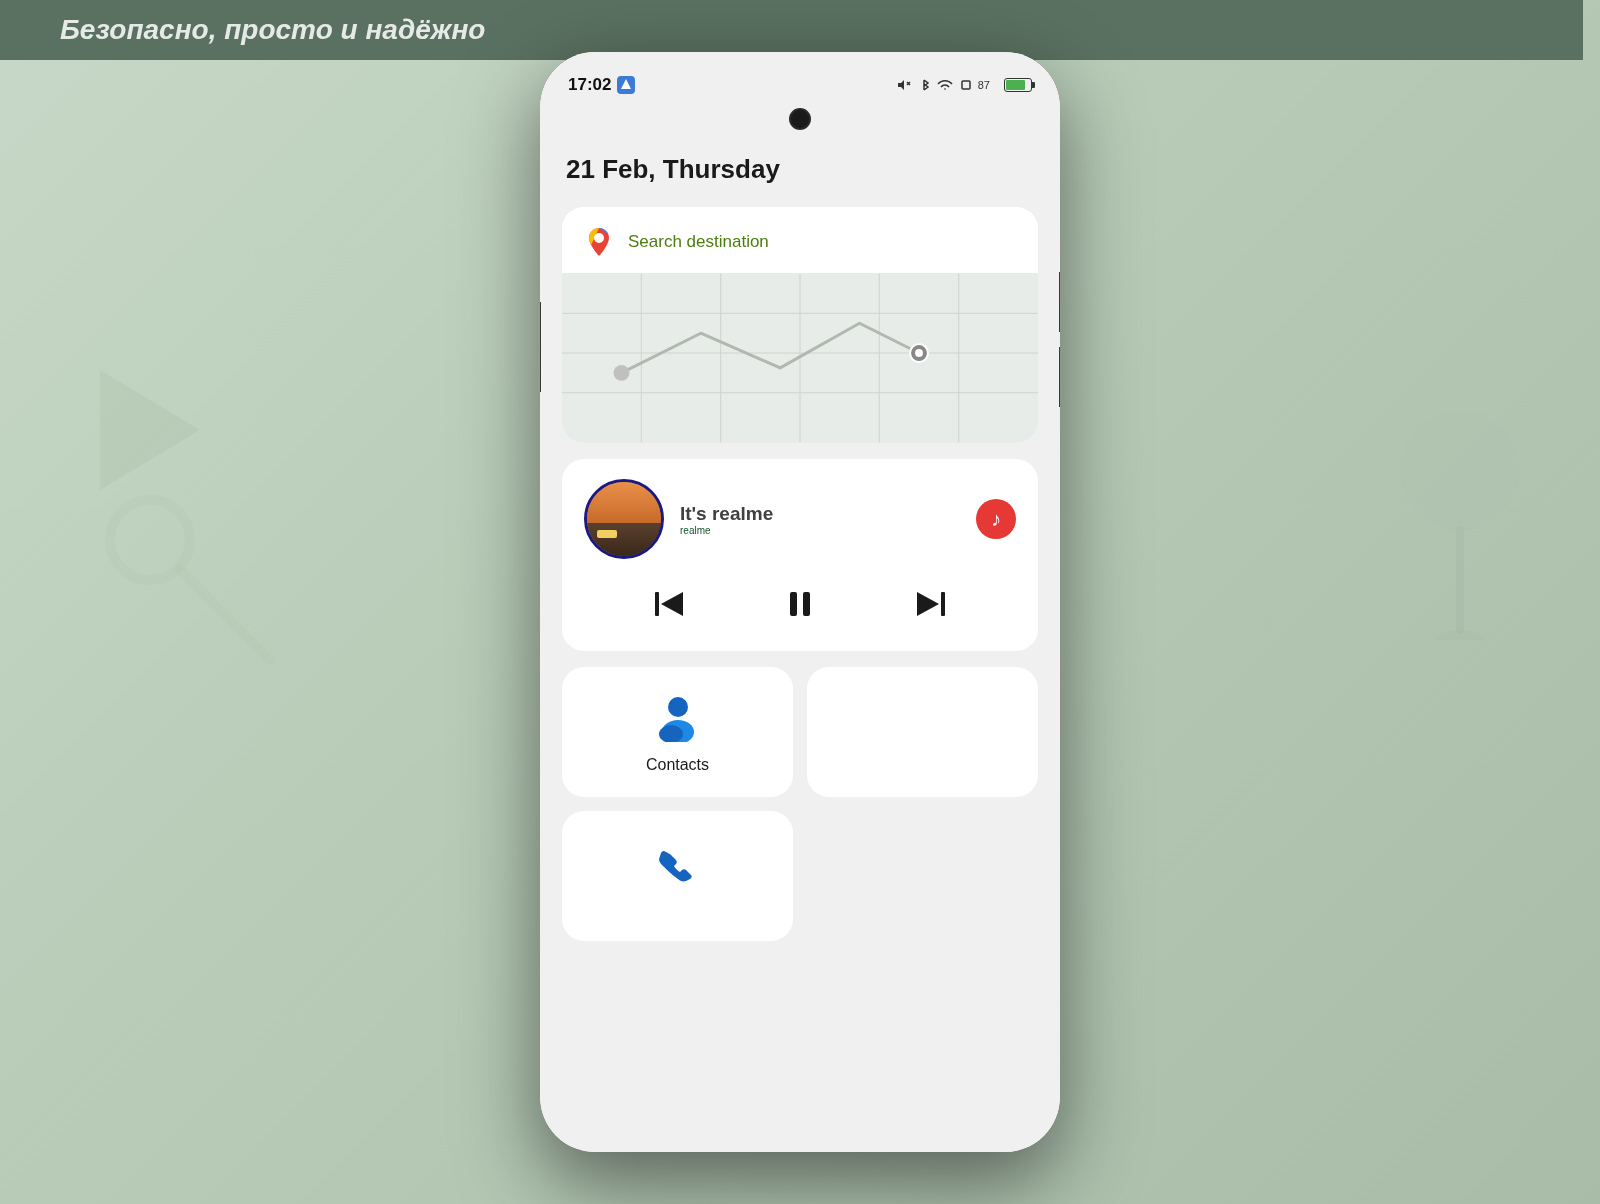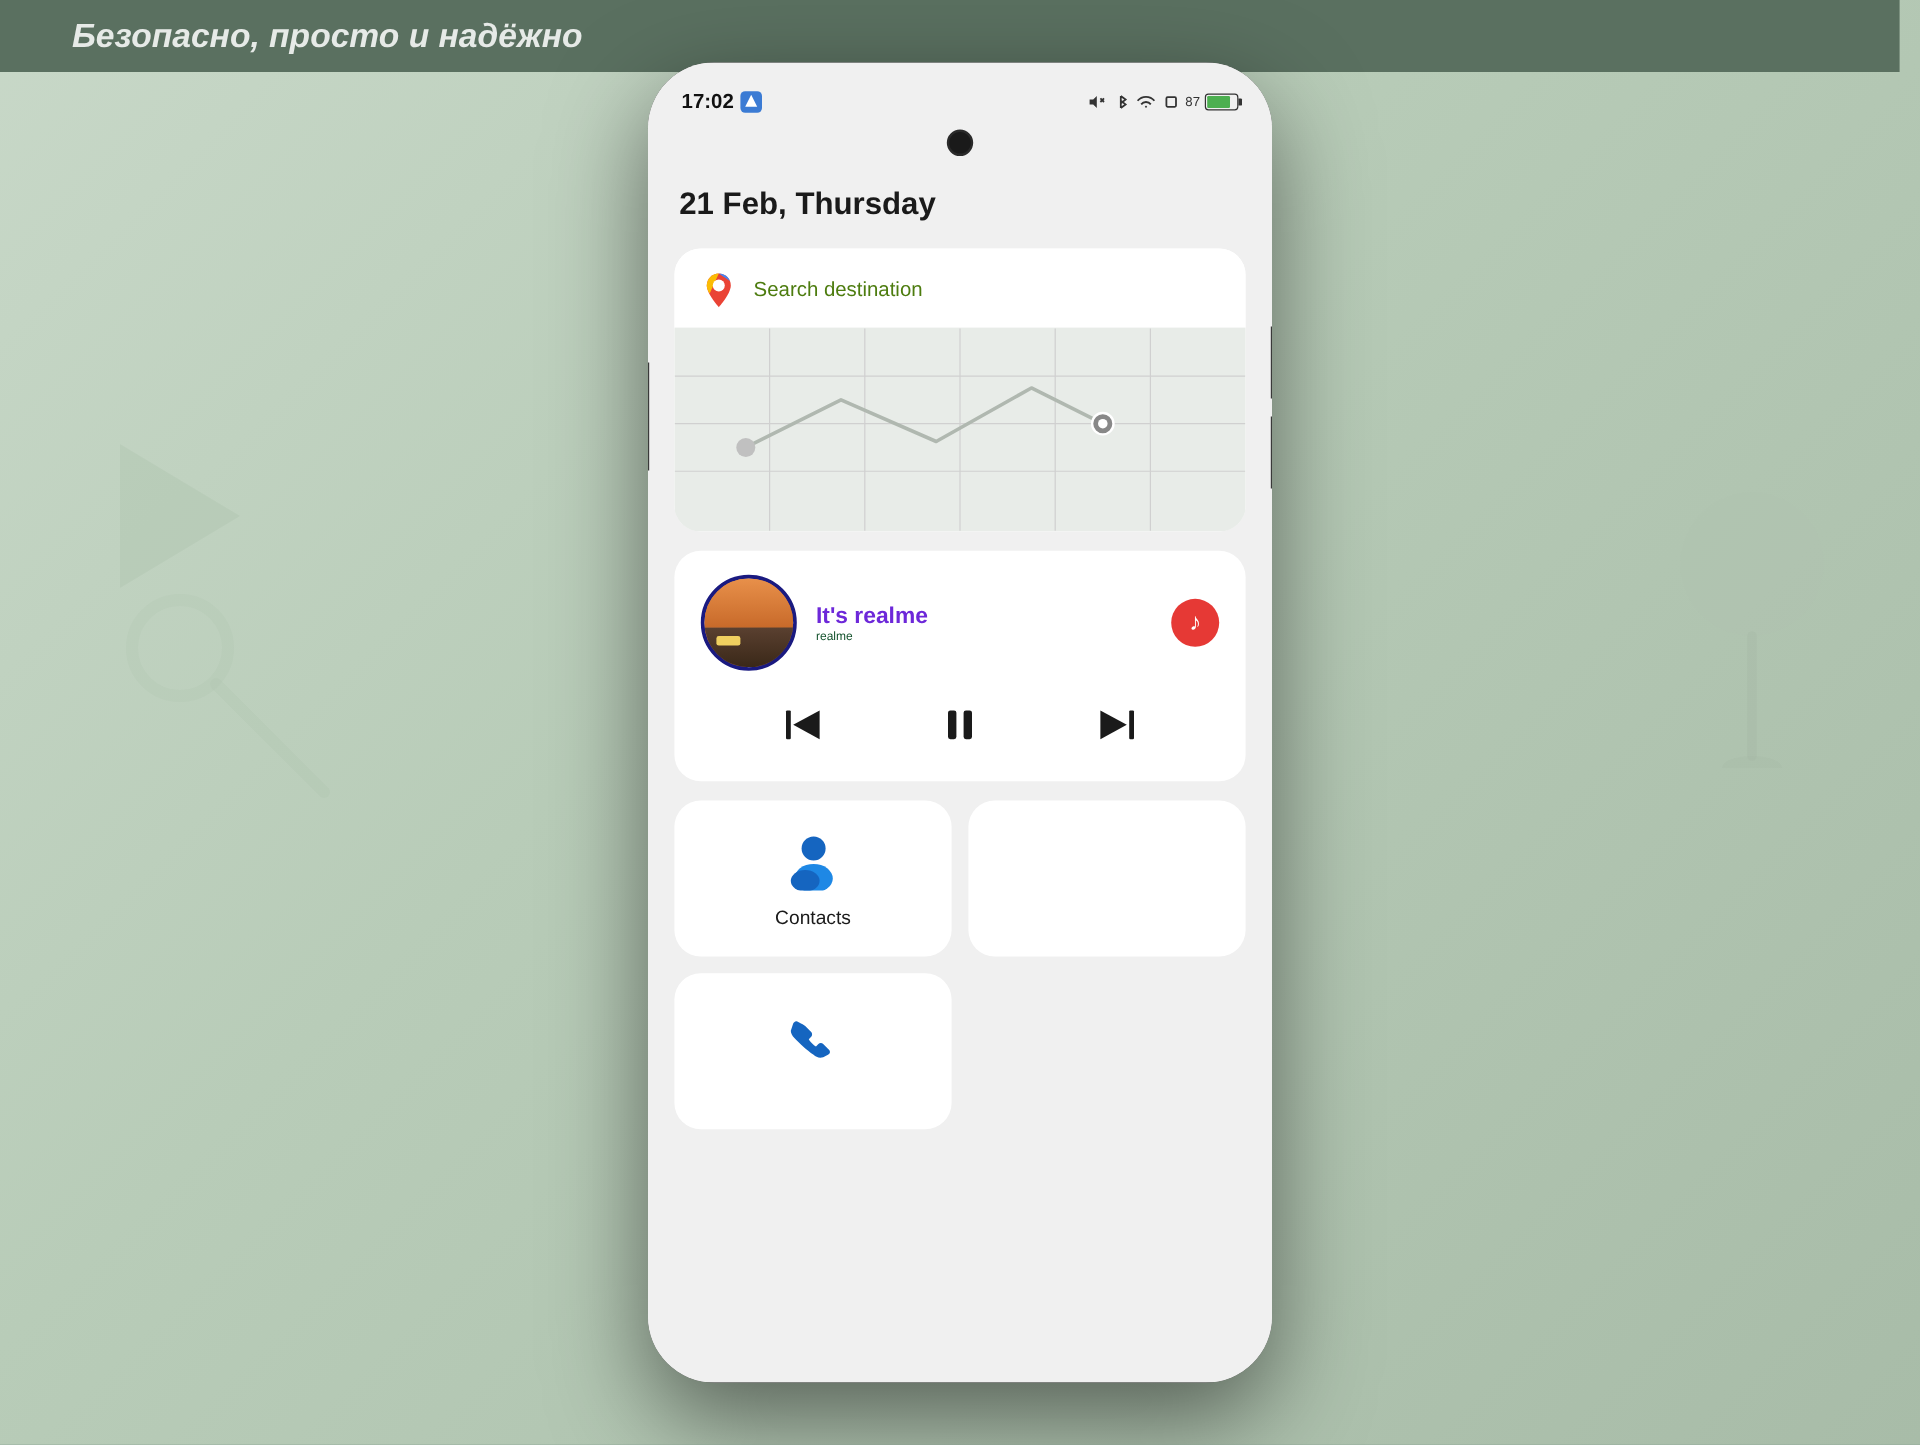--- a/index.html
+++ b/index.html
@@ -117,21 +117,21 @@
       display: flex;
       align-items: center;
       gap: 5px;
       font-size: 13px;
       color: #333;
     }
 
     .battery-icon {
       display: flex;
       align-items: center;
-      gap: 2px;
+      gap: 12px;
       font-size: 12px;
       color: #333;
     }
 
     .battery-box {
       width: 28px;
       height: 14px;
       border: 1.5px solid #333;
       border-radius: 3px;
       position: relative;
@@ -315,21 +315,21 @@
       border-radius: 2px;
     }
 
     .music-text {
       flex: 1;
     }
 
     .music-title {
       font-size: 19px;
       font-weight: 700;
-      color: #6d28d9;
+      color: #404040;
       margin-bottom: 0;
     }
 
     .music-artist {
       font-size: 10px;
       color: #14532d;
     }
 
     .music-app-badge {
       width: 40px;

